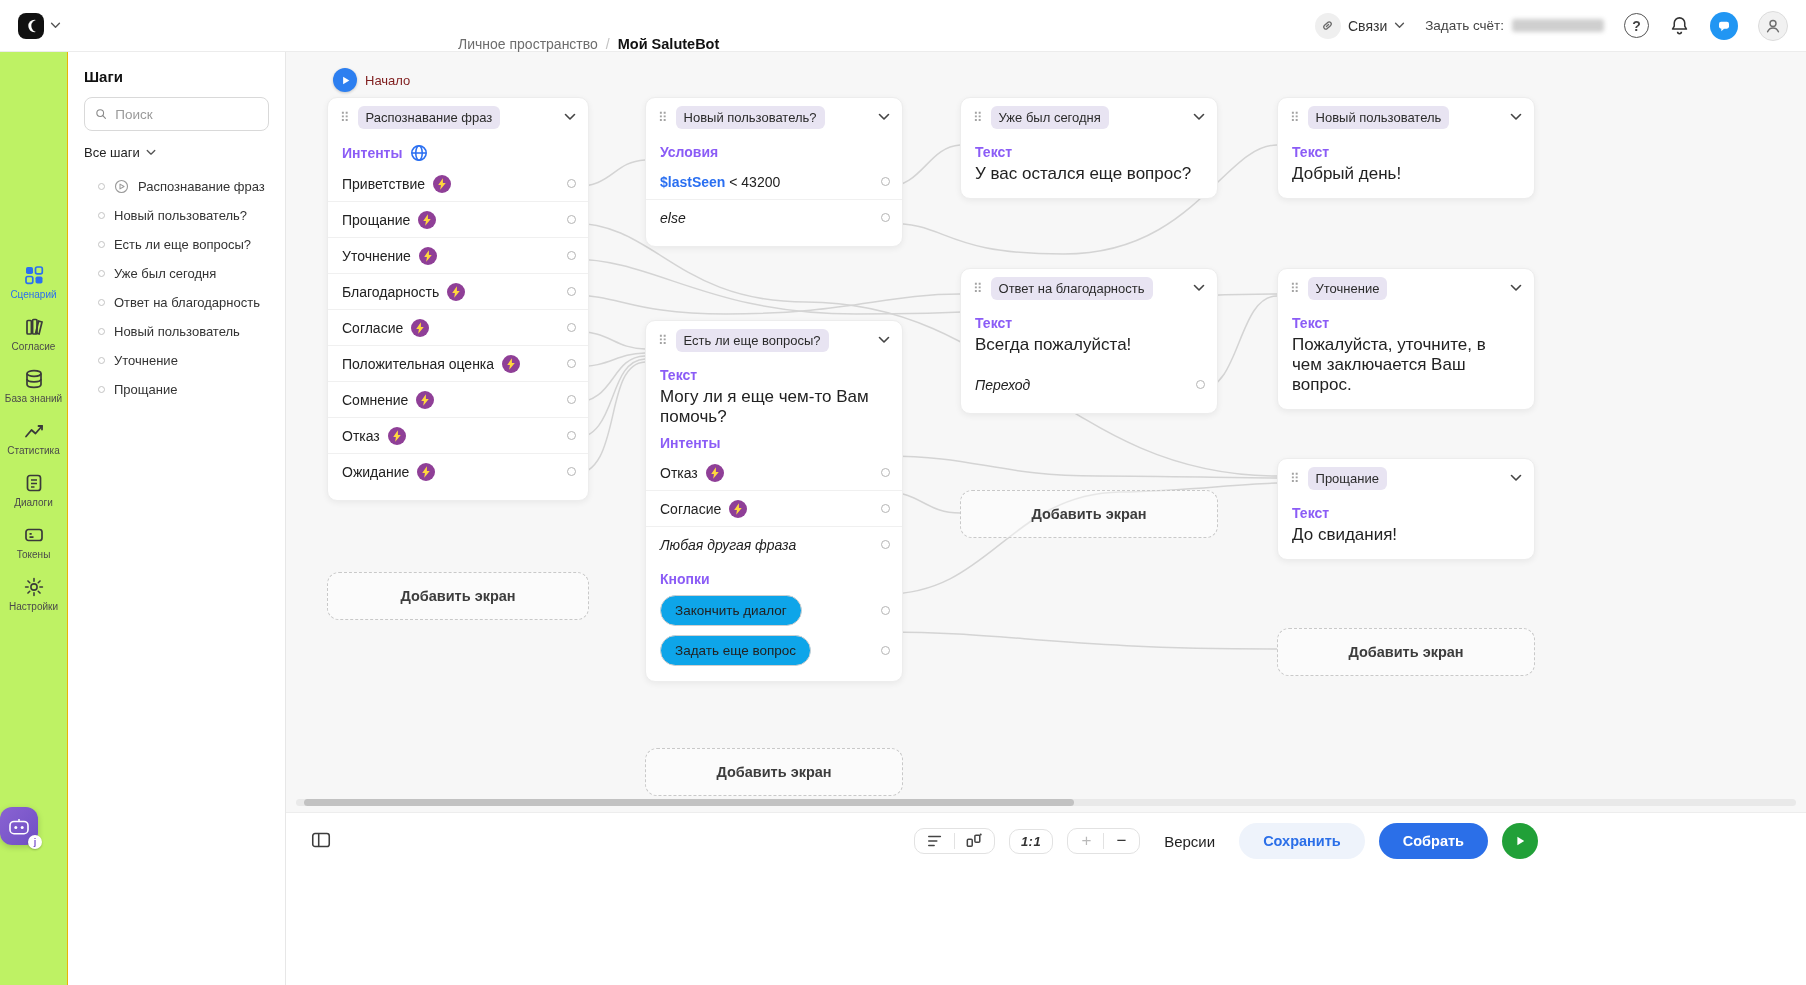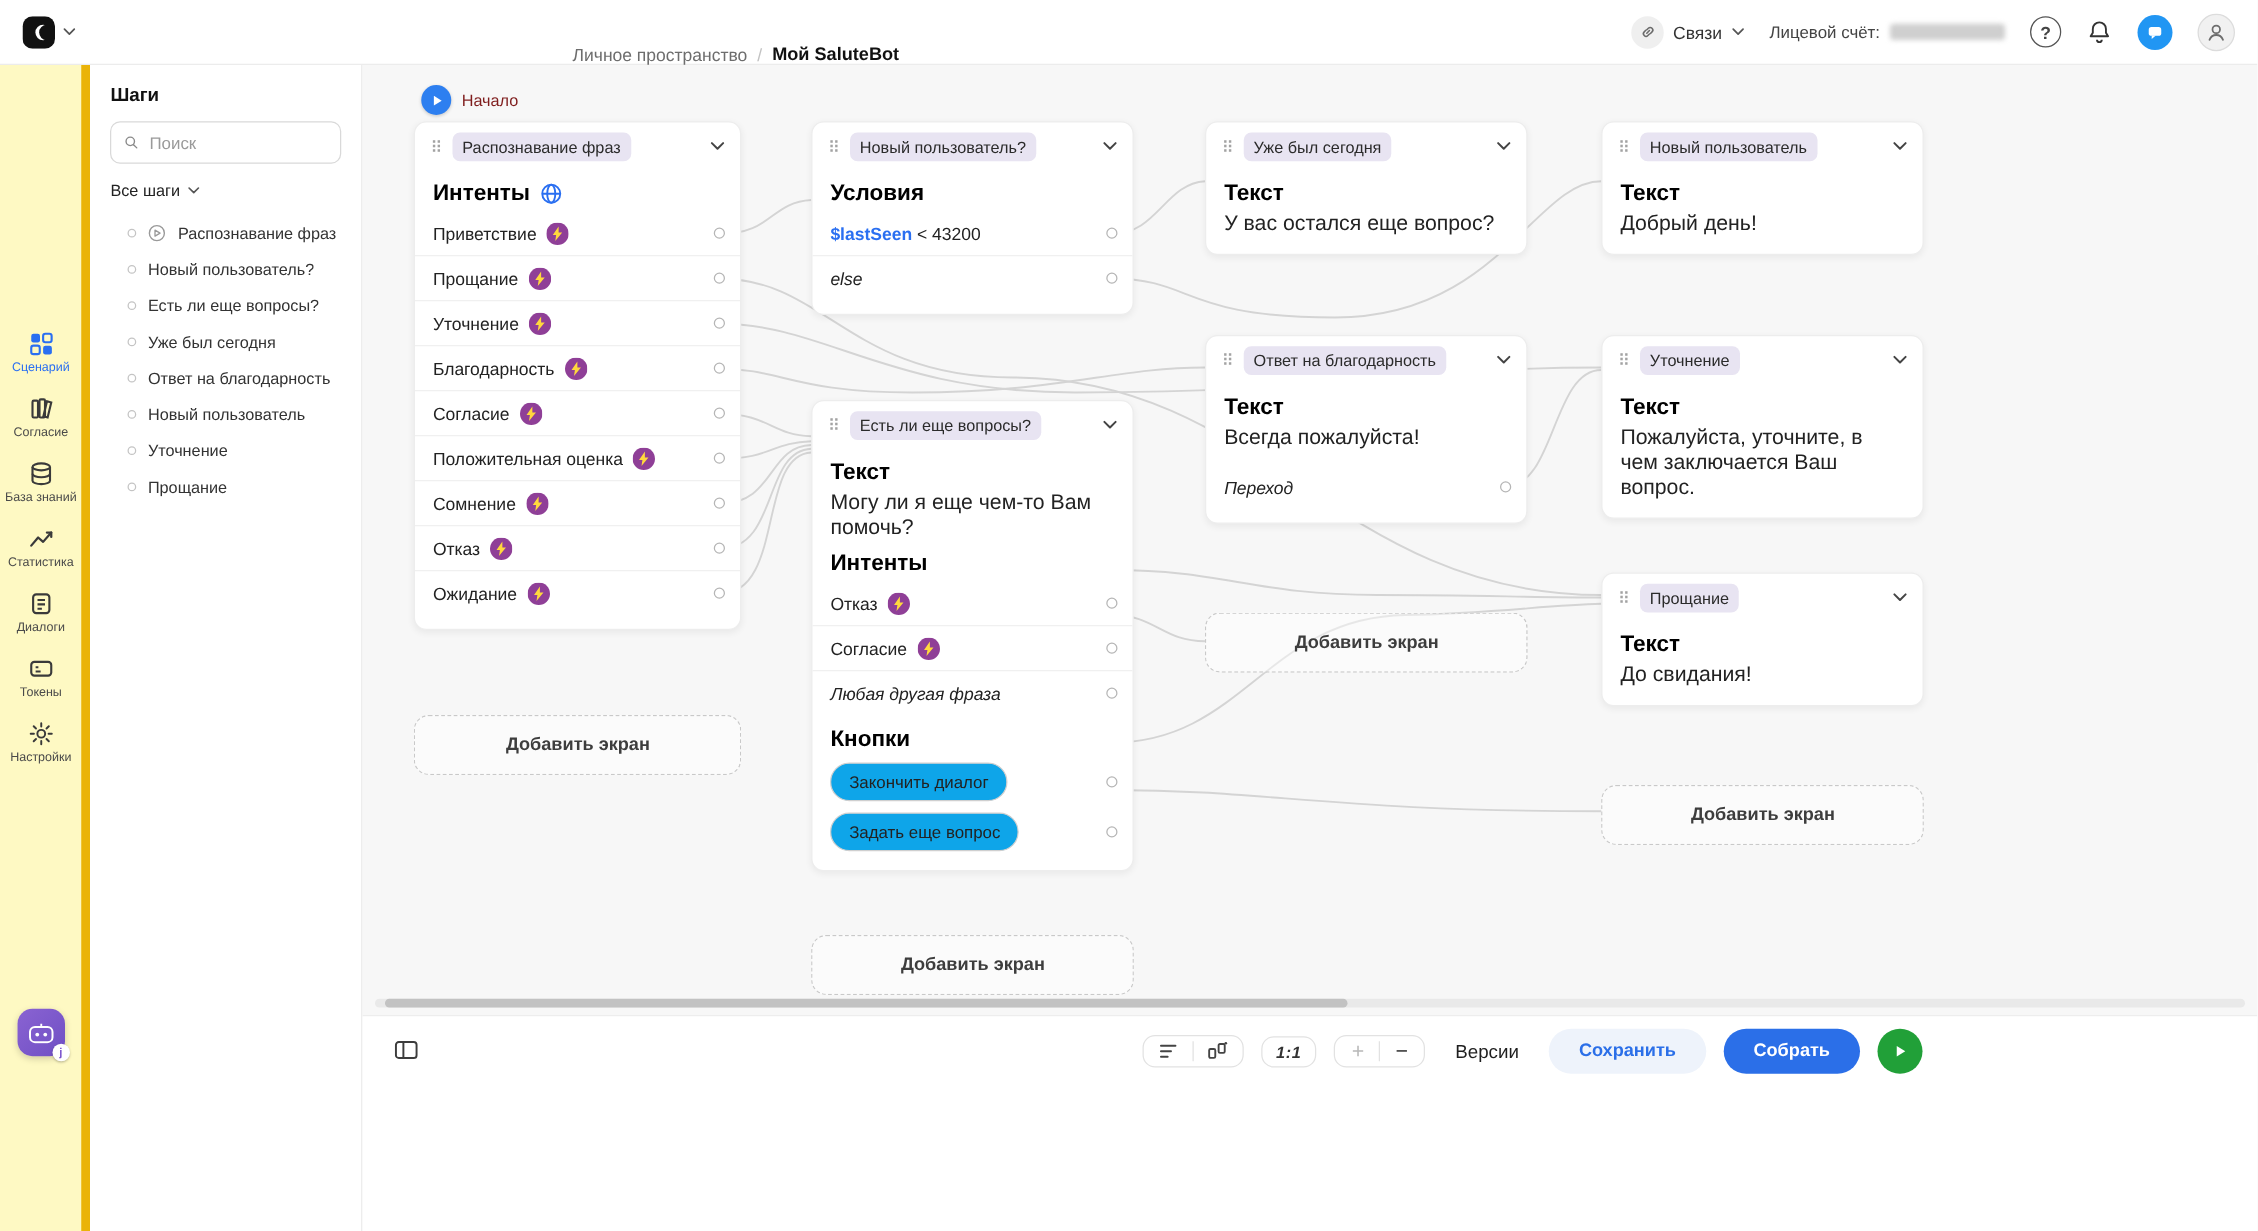--- a/index.html
+++ b/index.html
@@ -24,21 +24,21 @@
   .redacted { width:92px; height:13px; background:#cfcfcf; border-radius:3px; filter:blur(2px); }
   .help-btn { width:25px; height:25px; border:1.6px solid #555; border-radius:50%; display:flex; align-items:center; justify-content:center; font-size:14px; color:#444; font-weight:700; }
   .assist-btn { width:28px; height:28px; border-radius:50%; background:#2196f3; display:flex; align-items:center; justify-content:center; }
   .avatar-btn { width:30px; height:30px; border-radius:50%; background:#f1f1f1; border:1px solid #dcdcdc; display:flex; align-items:center; justify-content:center; }
   .chev-icon { color:#555; }
 
   
   .main { flex:1; display:flex; min-height:0; }
 
   
-  .rail { flex:0 0 68px; background:#fef9c3; border-right:7px solid #eab308; display:flex; flex-direction:column; align-items:center; position:relative; }
+  .rail { flex:0 0 68px; background:#bef264; border-right:1px solid #eab308; display:flex; flex-direction:column; position:relative; }
   .rail-nav { margin-top:210px; display:flex; flex-direction:column; gap:12px; }
   .rail-item { display:flex; flex-direction:column; align-items:center; gap:3px; padding:2px 4px; }
   .rail-item .lbl { font-size:10px; color:#4a4a4a; white-space:nowrap; }
   .rail-item.active .lbl { color:#2a6ff1; }
   .robot-btn { position:absolute; bottom:140px; width:38px; height:38px; border-radius:12px; background:linear-gradient(135deg,#8a63d2,#6f4fc4); display:flex; align-items:center; justify-content:center; box-shadow:0 2px 6px rgba(0,0,0,.18); }
   .robot-badge { position:absolute; right:-4px; bottom:-4px; width:14px; height:14px; border-radius:50%; background:#fff; box-shadow:0 1px 2px rgba(0,0,0,.25); font-size:9px; color:#7a52cc; font-weight:700; display:flex; align-items:center; justify-content:center; }
 
   
   .steps { flex:0 0 218px; background:#fff; border-right:1px solid #e7e7e7; padding:16px 16px 0; }
   .steps-title { font-size:15px; font-weight:700; margin-bottom:12px; color:#111; }
@@ -59,21 +59,21 @@
   .start { position:absolute; left:47px; top:16px; display:flex; align-items:center; gap:8px; z-index:3; }
   .start-btn { width:24px; height:24px; border-radius:50%; background:#2d7ff0; display:flex; align-items:center; justify-content:center; box-shadow:0 1px 3px rgba(0,0,0,.2); color:#fff; }
   .start-lbl { font-size:13px; color:#7f1d1d; }
 
   .node { position:absolute; background:#fff; border:1px solid #ededed; border-radius:10px; box-shadow:0 2px 6px rgba(20,20,20,.06); z-index:2; }
   .node-header { display:flex; align-items:center; gap:8px; padding:0 12px; height:38px; }
   .drag { color:#a3a3a3; font-size:13px; line-height:1; user-select:none; }
   .badge { background:#e8e4f2; color:#2b2b2b; font-size:13px; padding:4px 8px; border-radius:6px; white-space:nowrap; }
   .node-chev { margin-left:auto; color:#444; }
   .node-body { padding-bottom:10px; }
-  .sec { font-weight:700; font-size:18px; margin:8px 0 4px; padding:0 14px; display:flex; align-items:center; gap:8px; color:#000000; }
+  .sec { font-weight:700; font-size:14px; margin:8px 0 4px; padding:0 14px; display:flex; align-items:center; gap:8px; color:#8b5cf6; }
   .ntext { font-size:17px; line-height:20px; color:#222; margin:2px 0 4px; padding:0 14px; max-width:248px; }
   .row { position:relative; display:flex; align-items:center; gap:8px; height:36px; font-size:14px; color:#222; padding:0 30px 0 14px; }
   .rows .row { border-bottom:1px solid #f0f0f0; }
   .rows .row:last-child { border-bottom:none; }
   .port { position:absolute; right:12px; top:50%; margin-top:-5px; width:9px; height:9px; border:1.5px solid #b5b5b5; border-radius:50%; background:#fff; }
   .bolt-svg { width:18px; height:18px; flex:0 0 auto; }
   .italic { font-style:italic; }
   .cond-var { color:#2a6ff1; font-weight:600; }
   .btnrow { position:relative; padding:4px 30px 5px 14px; }
   .pill-btn { border:1px solid #cfcfcf; border-radius:17px; padding:7px 14px; font-size:13.5px; background:#0ea5e9; font-family:inherit; color:#222; }
@@ -149,21 +149,21 @@
                 <path d="M15 14 l2-2 a3.3 3.3 0 0 0 -4.7-4.7 l-2 2"></path>
               </g>
             </svg>
         </span>
         <span data-interactable="false">Связи</span>
         <svg class="chev-icon" width="11" height="7" data-interactable="false">
             <use href="#chev"></use>
           </svg>
       </div>
       <div class="account" data-interactable="false">
-        <span data-interactable="false">Лицевой счёт:</span>
+        <span data-interactable="false">Задать счёт:</span>
         <span class="redacted" data-interactable="false"></span>
       </div>
       <div class="help-btn" data-interactable="true">
           <span data-interactable="false">?</span>
         </div>
       <svg width="21" height="21" viewBox="0 0 22 22" data-interactable="true">
           <path d="M11 3 a5.5 5.5 0 0 1 5.5 5.5 v3.2 l1.8 3 H3.7 l1.8 -3 V8.5 A5.5 5.5 0 0 1 11 3 Z" fill="none" stroke="#333" stroke-width="1.6" stroke-linejoin="round"></path>
           <path d="M9 17.6 a2 2 0 0 0 4 0" fill="none" stroke="#333" stroke-width="1.6"></path>
         </svg>
       <div class="assist-btn" data-interactable="true">

